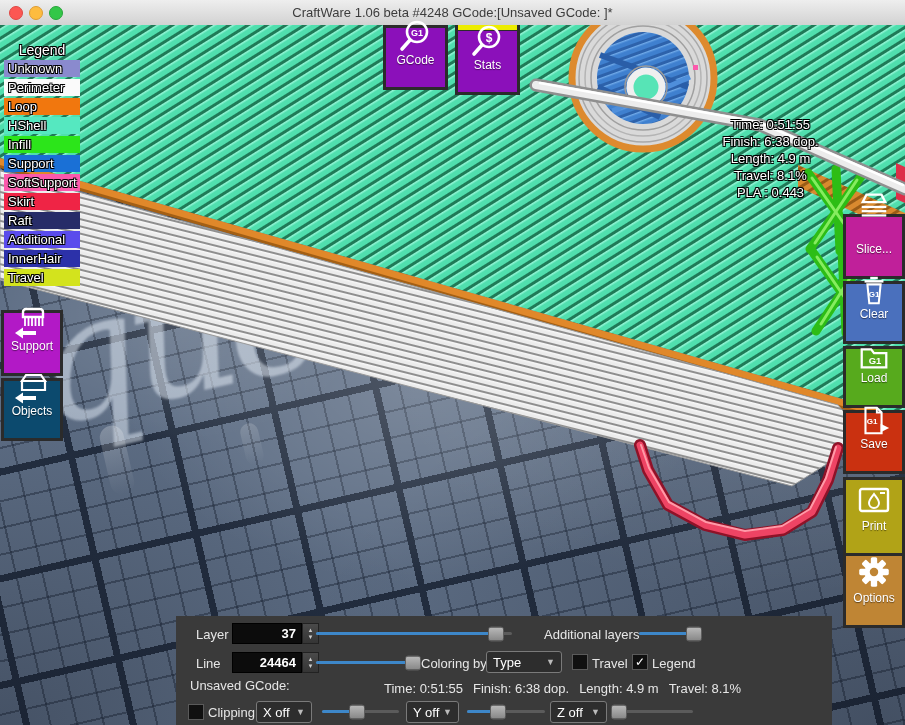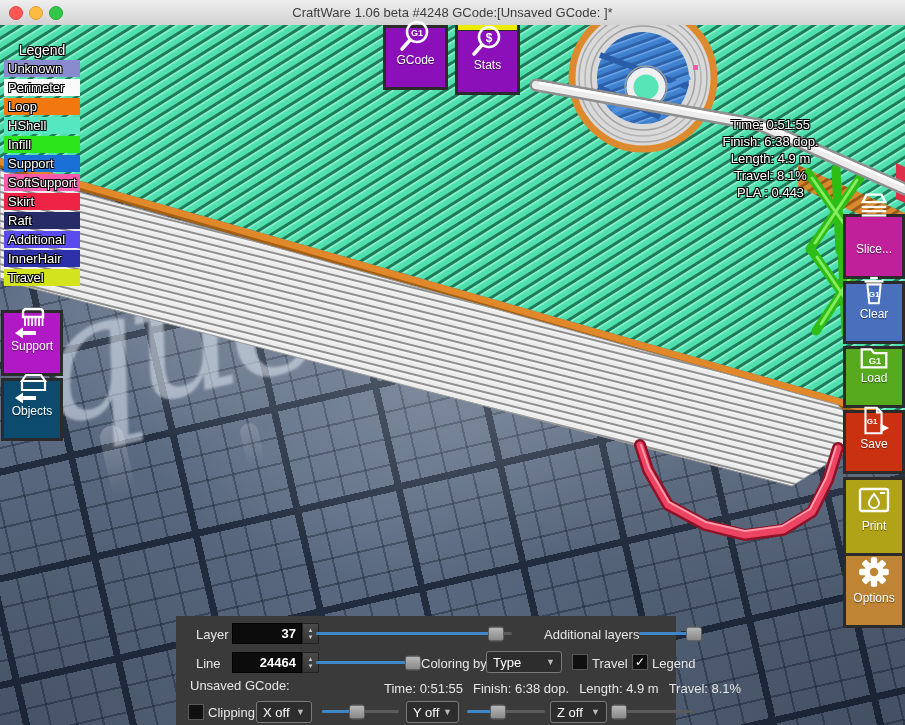--- a/index.html
+++ b/index.html
@@ -54,21 +54,21 @@
     font-size:13px;line-height:17px;text-align:center;}
 
   
   .frame{position:absolute;background:#2b2b2b;z-index:7;}
   .cbtn{position:absolute;inset:3px;display:flex;flex-direction:column;align-items:center;justify-content:flex-end;padding-bottom:20px;box-sizing:border-box;}
   .cbtn .icon{flex:1;display:flex;align-items:center;justify-content:center;}
   .cbtn .blabel{font-size:12px;color:#fff;text-shadow:0 1px 1px rgba(0,0,0,.5);}
   .ybar{position:absolute;left:3px;right:3px;top:0;height:5px;background:#ecec00;}
 
   
-  .panel{position:absolute;left:176px;top:616px;width:500px;height:109px;background:#3a3a3a;z-index:9;
+  .panel{position:absolute;left:176px;top:616px;width:656px;height:109px;background:#3a3a3a;z-index:9;
     font-size:13px;color:#e6e6e6;}
   .panel .plbl{position:absolute;white-space:nowrap;}
   .spin{position:absolute;display:flex;height:21px;}
   .spin .field{width:58px;background:#0c0c0c;border:1px solid #000;color:#fff;font-weight:bold;
     text-align:right;padding:0 5px;line-height:19px;}
   .spin .btns{width:15px;background:linear-gradient(#4a4a4a,#353535);border:1px solid #222;
     display:flex;flex-direction:column;align-items:center;justify-content:center;color:#ccc;}
   .spin .btns span{font-size:6px;line-height:7px;}
   .slider{position:absolute;height:3px;background:#5b5b5b;border-radius:2px;}
   .slider .fill{height:100%;background:#3d87c9;border-radius:2px;}

